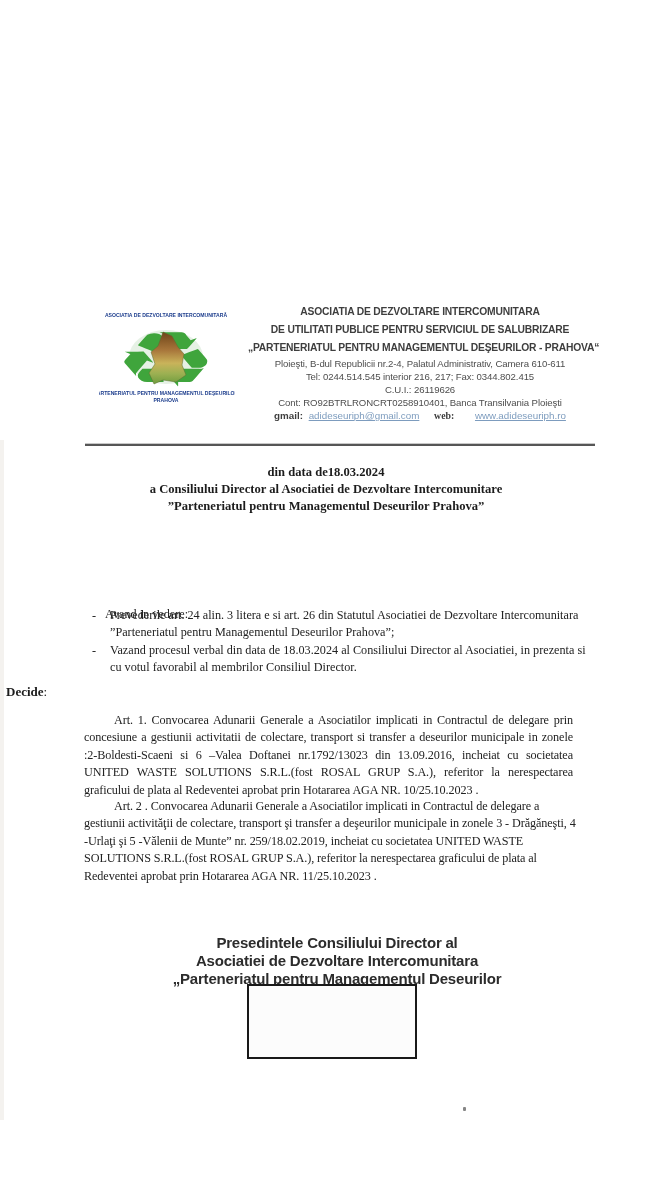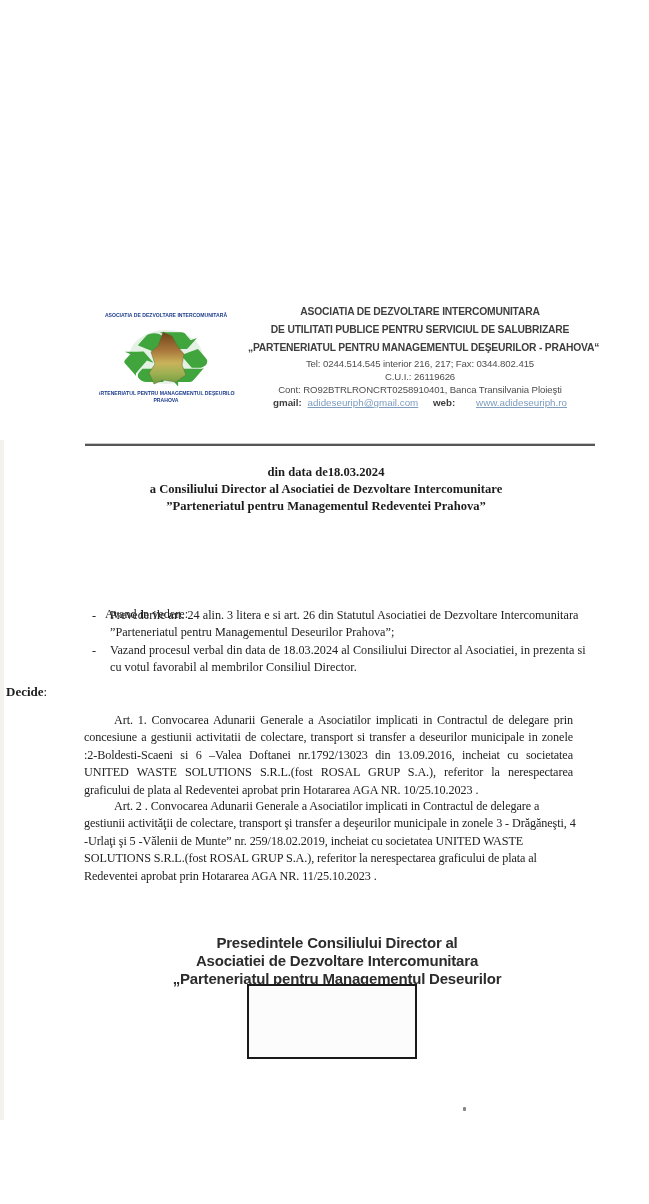--- a/index.html
+++ b/index.html
@@ -82,37 +82,38 @@
       <path d="M64,30 L73,34 L79,45 L85,52 L83,63 L87,73 L77,80 L64,78 L55,82 L50,71 L56,62 L52,50 L59,44 Z" fill="url(#mapg)" stroke="#5a6e30" stroke-width="0.5"></path>
       <text x="67" y="93" text-anchor="middle" font-family="Liberation Sans, sans-serif" font-size="5.1" font-weight="bold" fill="#1b3c8c">PARTENERIATUL PENTRU MANAGEMENTUL DEŞEURILOR</text>
       <text x="67" y="100" text-anchor="middle" font-family="Liberation Sans, sans-serif" font-size="5.1" font-weight="bold" fill="#1b3c8c">PRAHOVA</text>
     </svg>
   </div>
 
   <div class="hdr">
     <div class="org-line">ASOCIATIA DE DEZVOLTARE INTERCOMUNITARA</div>
     <div class="org-line">DE UTILITATI PUBLICE PENTRU SERVICIUL DE SALUBRIZARE</div>
     <div class="org-line">„PARTENERIATUL PENTRU MANAGEMENTUL DEŞEURILOR - PRAHOVA“</div>
+    <div class="addr-line">Ploieşti, B-dul Republicii nr.2-4, Palatul Administrativ, Camera 610-611</div>
     <div class="addr-line">Tel: 0244.514.545 interior 216, 217; Fax: 0344.802.415</div>
     <div class="addr-line">C.U.I.: 26119626</div>
     <div class="addr-line">Cont: RO92BTRLRONCRT0258910401, Banca Transilvania Ploieşti</div>
     <div class="contact-line">
       <span class="lbl">gmail:</span>
       <span class="doc-link" style="color: rgb(125, 156, 190); margin-left: 3px;">adideseuriph@gmail.com</span>
-      <span class="lbl" style="margin-left: 12px;">web:</span>
+      <span class="lbl" style="margin-left: 12px; font-family: Liberation Serif, serif;">web:</span>
       <span class="doc-link" style="color: rgb(125, 156, 190); margin-left: 18px;">www.adideseuriph.ro</span>
     </div>
   </div>
 
   <div class="rule"></div>
 
   <div class="title">
     <div class="t2">din data de18.03.2024</div>
     <div class="t3">a  Consiliului Director al Asociatiei de Dezvoltare Intercomunitare</div>
-    <div class="t4">”Parteneriatul pentru Managementul Redeventei Prahova”</div>
+    <div class="t4">”Parteneriatul pentru Managementul Deseurilor Prahova”</div>
   </div>
 
   <div class="intro">Avand in vedere:</div>
   <div class="plist">
     <div class="pitem">
       <span class="dash">-</span>
       <span class="itext">Prevederile art. 24 alin. 3 litera e si art. 26 din Statutul Asociatiei de Dezvoltare Intercomunitara ”Parteneriatul pentru Managementul Deseurilor Prahova”;</span>
     </div>
     <div class="pitem">
       <span class="dash">-</span>

